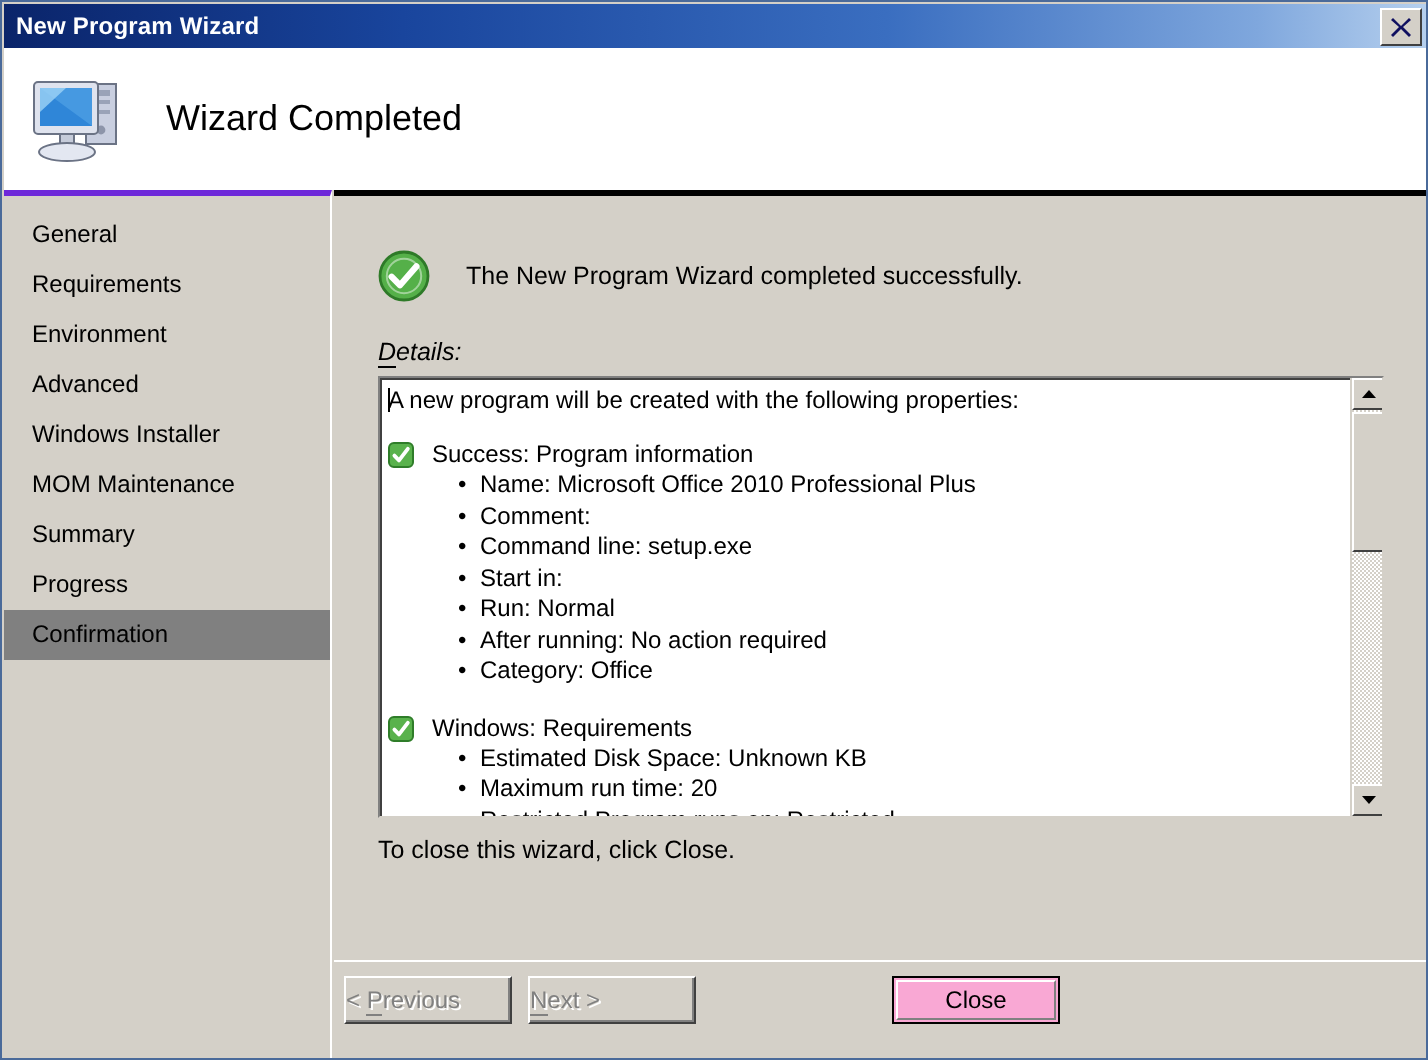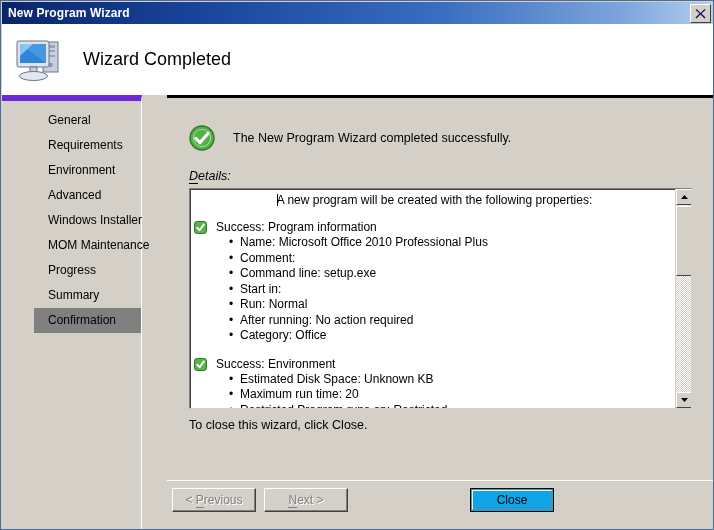--- a/index.html
+++ b/index.html
@@ -77,28 +77,27 @@
     margin-left: 16px;
     font-size: 18px;
     color: #000000;
   }
 
   
   #sidebar {
     position: absolute;
     left: 1px;
     top: 94px;
-    width: 140px;
+    width: 164px;
     height: 435px;
     background: #d4d0c8;
-    border-top: 6px solid #6d28d9;
+    border-top: 3px solid #6d28d9;
     border-right: 1px solid #ffffff;
     box-sizing: border-box;
     padding-top: 7px;
-    padding-left: 32px;
   }
   .side-item {
     height: 25px;
     line-height: 25px;
     padding-left: 14px;
     font-size: 12px;
     color: #000000;
     white-space: nowrap;
     cursor: default;
   }
@@ -164,21 +163,20 @@
     left: 0; top: 0;
     width: 485px;
     padding: 4px 0 0 4px;
     box-sizing: border-box;
     font-size: 12px;
     color: #000000;
   }
   #details-content .intro {
     margin: 0 0 13px 0;
     white-space: nowrap;
-    text-align: center;
   }
   .caret {
     display: inline-block;
     width: 0;
     border-left: 1px solid #000;
     height: 12px;
     vertical-align: -2px;
     margin-right: -1px;
   }
   .group { margin-bottom: 13px; }
@@ -279,38 +277,37 @@
     border: 1px solid #ffffff;
     border-right-color: #404040;
     border-bottom-color: #404040;
     box-shadow: inset -1px -1px 0 #808080;
     box-sizing: border-box;
     font-family: "Liberation Sans", sans-serif;
     font-size: 12px;
     color: #000000;
     display: flex;
     align-items: center;
-    justify-content: center;
+    justify-content: flex-start;
     cursor: default;
     padding: 0;
   }
   .btn.disabled {
     color: #808080;
     text-shadow: 1px 1px 0 #ffffff;
   }
   .btn u { text-decoration: none; border-bottom: 1px solid currentColor; }
   #btn-previous { left: 5px; }
   #btn-next     { left: 97px; }
   #btn-finish   { left: 194px; }
   #btn-close    {
     left: 279px;
     border: 1px solid #000000;
     box-shadow: none;
-    background: #0ea5e9;
-    margin-left: 24px;
+    background: #f9a8d4;
   }
   #btn-close .inner {
     position: absolute;
     left: 1px; top: 1px; right: 1px; bottom: 1px;
     border: 1px solid #ffffff;
     border-right-color: #808080;
     border-bottom-color: #808080;
     display: flex;
     align-items: center;
     justify-content: center;
@@ -365,22 +362,22 @@
     <span id="header-title">Wizard Completed</span>
   </div>
 
   <div id="sidebar">
     <div class="side-item">General</div>
     <div class="side-item">Requirements</div>
     <div class="side-item">Environment</div>
     <div class="side-item">Advanced</div>
     <div class="side-item">Windows Installer</div>
     <div class="side-item">MOM Maintenance</div>
+    <div class="side-item">Summary</div>
     <div class="side-item">Progress</div>
-    <div class="side-item">Summary</div>
     <div class="side-item selected">Confirmation</div>
   </div>
 
   <div id="main">
 
     <div id="success-row">
       <svg class="big-check" viewBox="0 0 26 26">
         <circle cx="13" cy="13" r="12" fill="#55b049" stroke="#2e7a28" stroke-width="1.4"></circle>
         <circle cx="13" cy="13" r="8.6" fill="none" stroke="#ffffff" stroke-width="1" opacity="0.45"></circle>
         <path d="M6.8 13.4 L11 17.6 L19.2 8.2" fill="none" stroke="#ffffff" stroke-width="3.1" stroke-linecap="round" stroke-linejoin="round"></path>
@@ -433,21 +430,21 @@
               </li>
           </ul>
         </div>
 
         <div class="group">
           <div class="group-head">
             <svg class="sm-check" viewBox="0 0 13 13">
               <rect x="0.5" y="0.5" width="12" height="12" rx="2.4" fill="#59b24c" stroke="#2f7d29" stroke-width="1"></rect>
               <path d="M3.2 6.8 L5.5 9.2 L9.9 3.4" fill="none" stroke="#ffffff" stroke-width="1.9" stroke-linecap="round" stroke-linejoin="round"></path>
             </svg>
-            <span class="gh-text">Success: Environment</span>
+            <span class="gh-text">Windows: Requirements</span>
           </div>
           <ul>
             <li>
                 <span class="bul">•</span>
                 <span class="cont">Estimated Disk Space: Unknown KB</span>
               </li>
             <li>
                 <span class="bul">•</span>
                 <span class="cont">Maximum run time: 20</span>
               </li>

